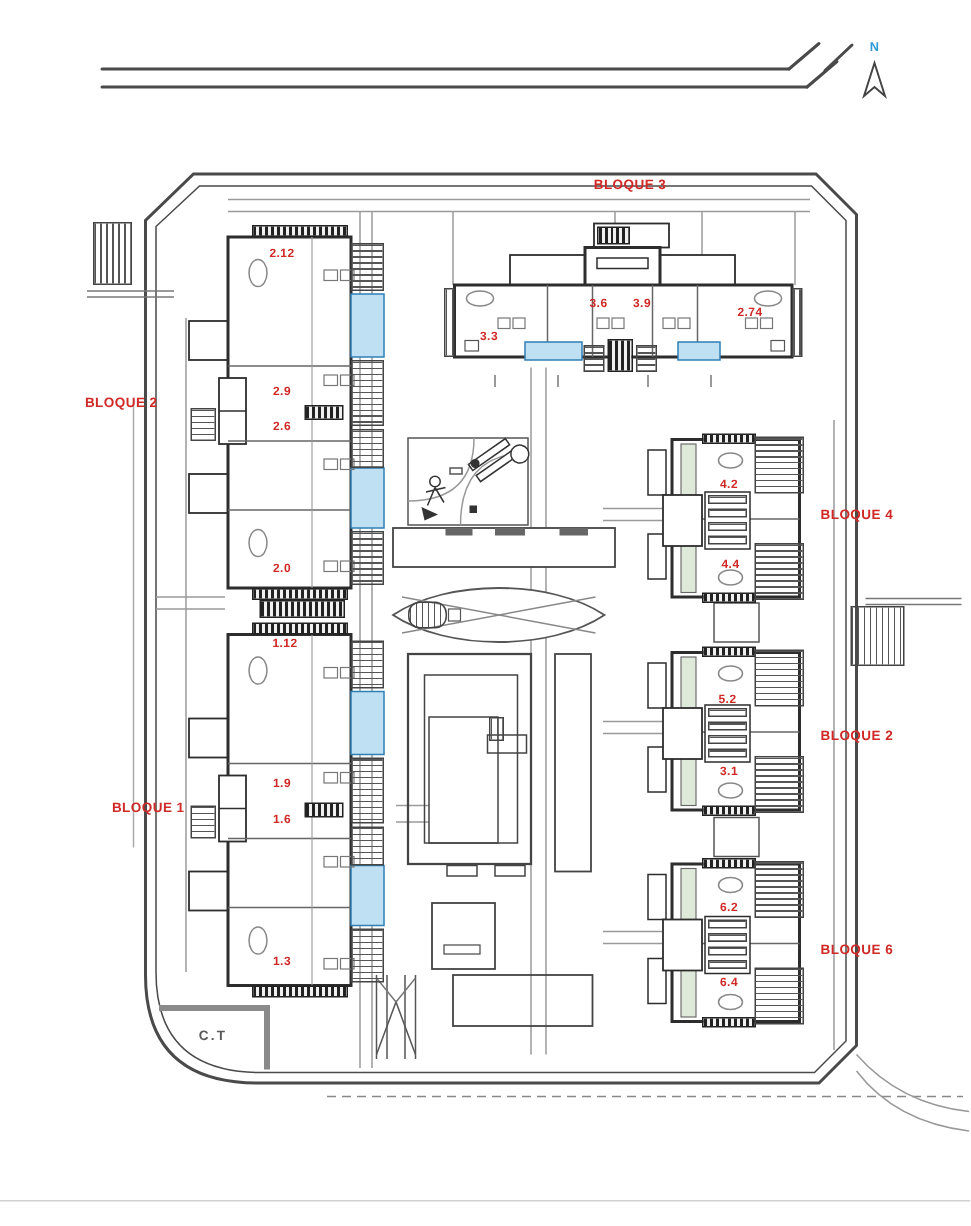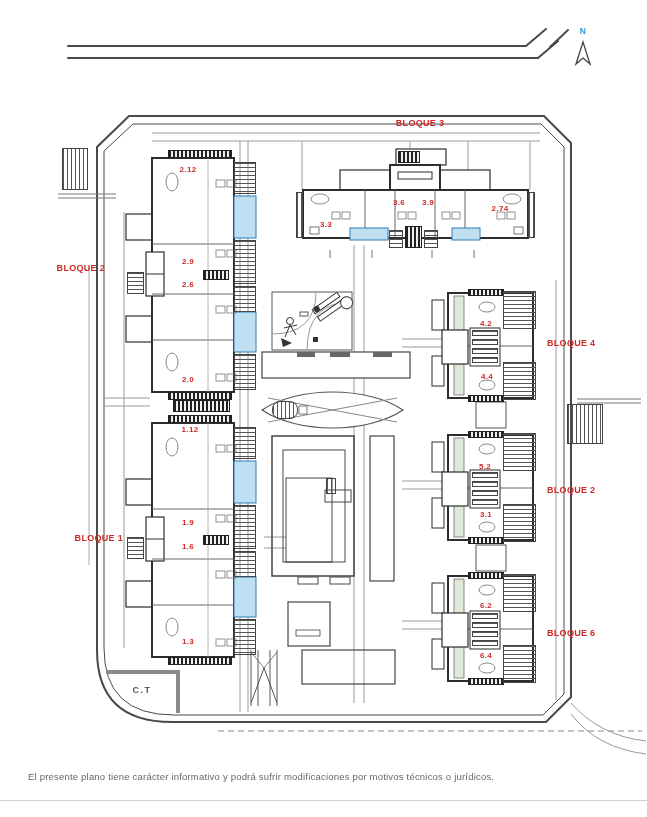--- a/index.html
+++ b/index.html
@@ -358,16 +358,15 @@
 
   <div class="lbl lbl-sm" style="left:486px;top:323px">4.2</div>
   <div class="lbl lbl-sm" style="left:487px;top:376px">4.4</div>
   <div class="lbl lbl-sm" style="left:485px;top:466px">5.2</div>
   <div class="lbl lbl-sm" style="left:486px;top:514px">3.1</div>
   <div class="lbl lbl-sm" style="left:486px;top:605px">6.2</div>
   <div class="lbl lbl-sm" style="left:486px;top:655px">6.4</div>
 
   <div class="lbl ct" style="left:142px;top:690px">C.T</div>
 
-  <div class="disclaimer">El presente plano tiene carácter informativo y podrá sufrir modificaciones por motivos técnicos o jurídicos.</div>
   <div class="footer-line"></div>
 
 </div>
 
 </body></html>

